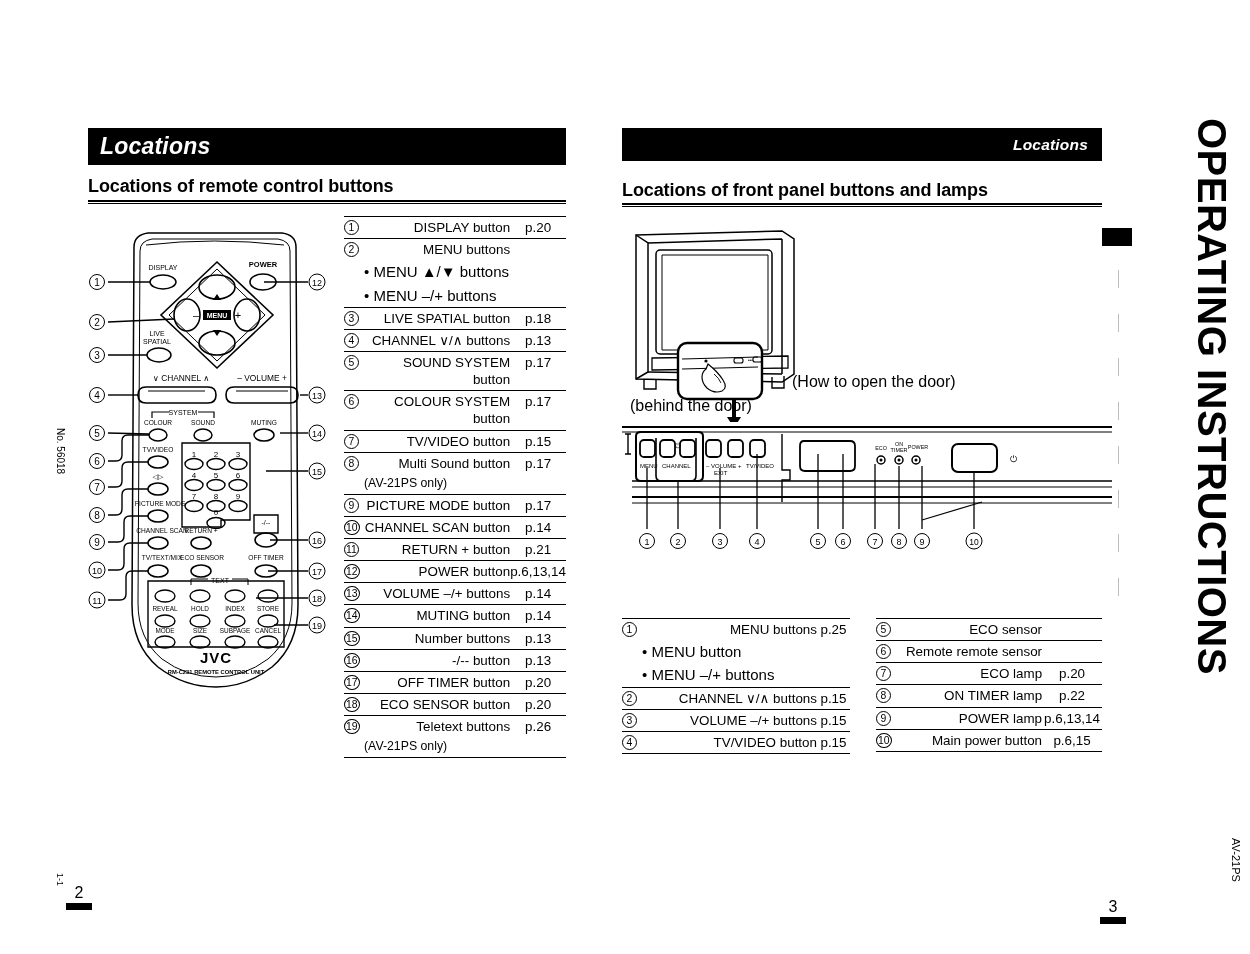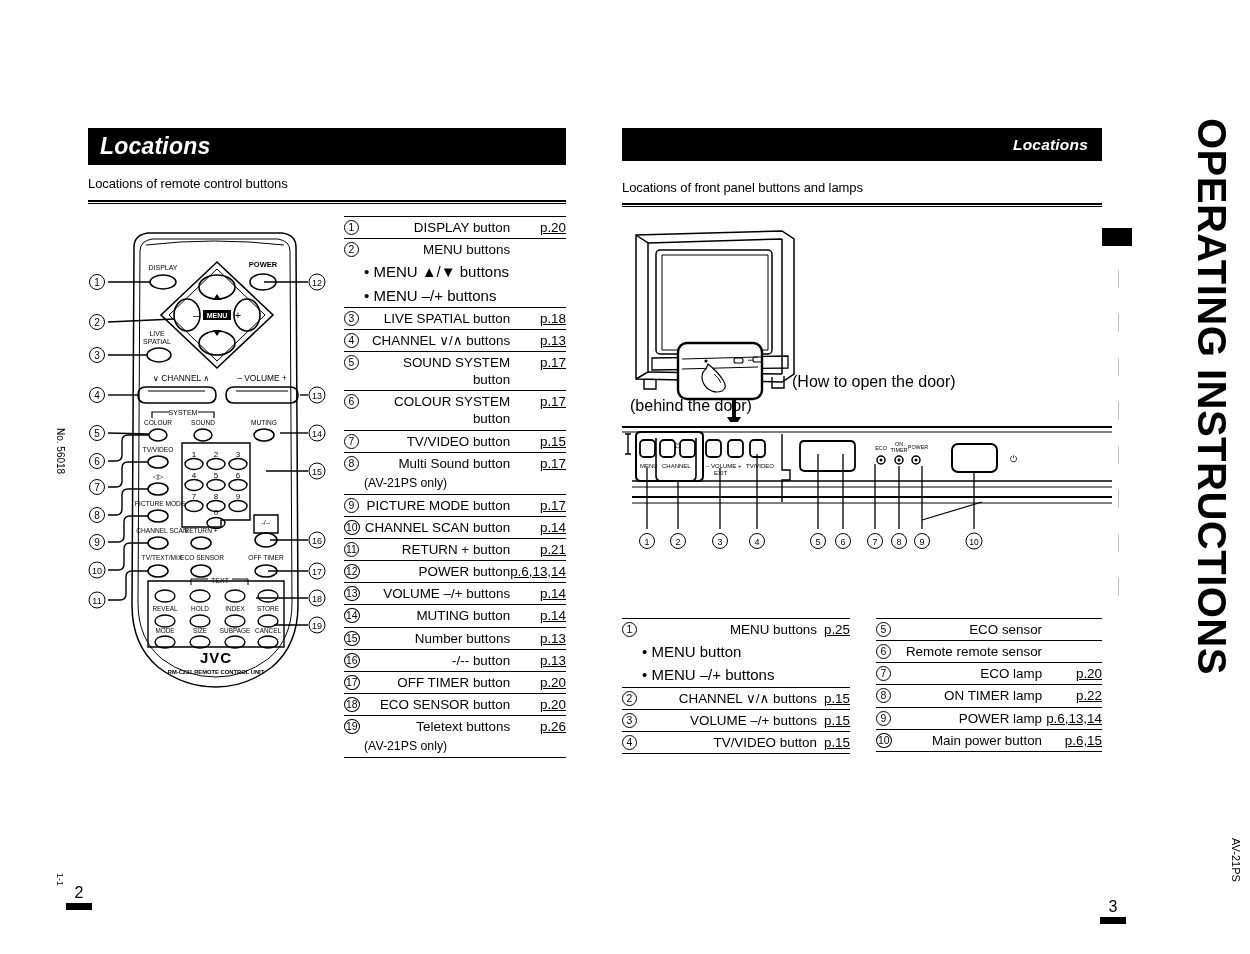--- a/index.html
+++ b/index.html
@@ -17,21 +17,21 @@
   .abs { position: absolute; }
   .blackbar {
     background: #000; color: #fff;
     display: flex; align-items: center;
   }
   .blackbar .title {
     font-style: italic; font-weight: bold;
     font-size: 23px; letter-spacing: .2px;
   }
   .sec-head {
-    font-size: 13px; font-weight: normal;
+    font-size: 18px; font-weight: bold;
     letter-spacing: -0.1px;
   }
   .rule-double {
     border-top: 2.6px solid #000;
     border-bottom: 1.1px solid #000;
     height: 4px;
   }
 
   
   table.itemlist {
@@ -44,21 +44,21 @@
     vertical-align: top;
     line-height: 1.28;
   }
   table.itemlist tr.sep > td { border-bottom: 1px solid #000; }
   table.itemlist tr.topline > td { border-top: 1.8px solid #000; }
   table.itemlist tr.botline > td { border-bottom: 1.8px solid #000; }
   td.num {
     width: 20px; text-align: left;
     font-size: 12.6px; padding-right: 2px;
   }
-  td.pg { text-align: right; white-space: nowrap; padding-left: 6px; text-decoration: underline; }
+  td.pg { text-align: center; white-space: nowrap; padding-left: 6px; }
   td.lbl { text-align: right; }
   .sub { font-size: 15px; padding-left: 14px; }
   .note { font-size: 12.3px; margin-left: 44px; }
   .circnum {
     display: inline-block;
     min-width: 15px; height: 15px; line-height: 14px;
     border: 1.1px solid #000; border-radius: 50%;
     text-align: center; font-size: 10.4px;
     padding: 0 1px;
   }

